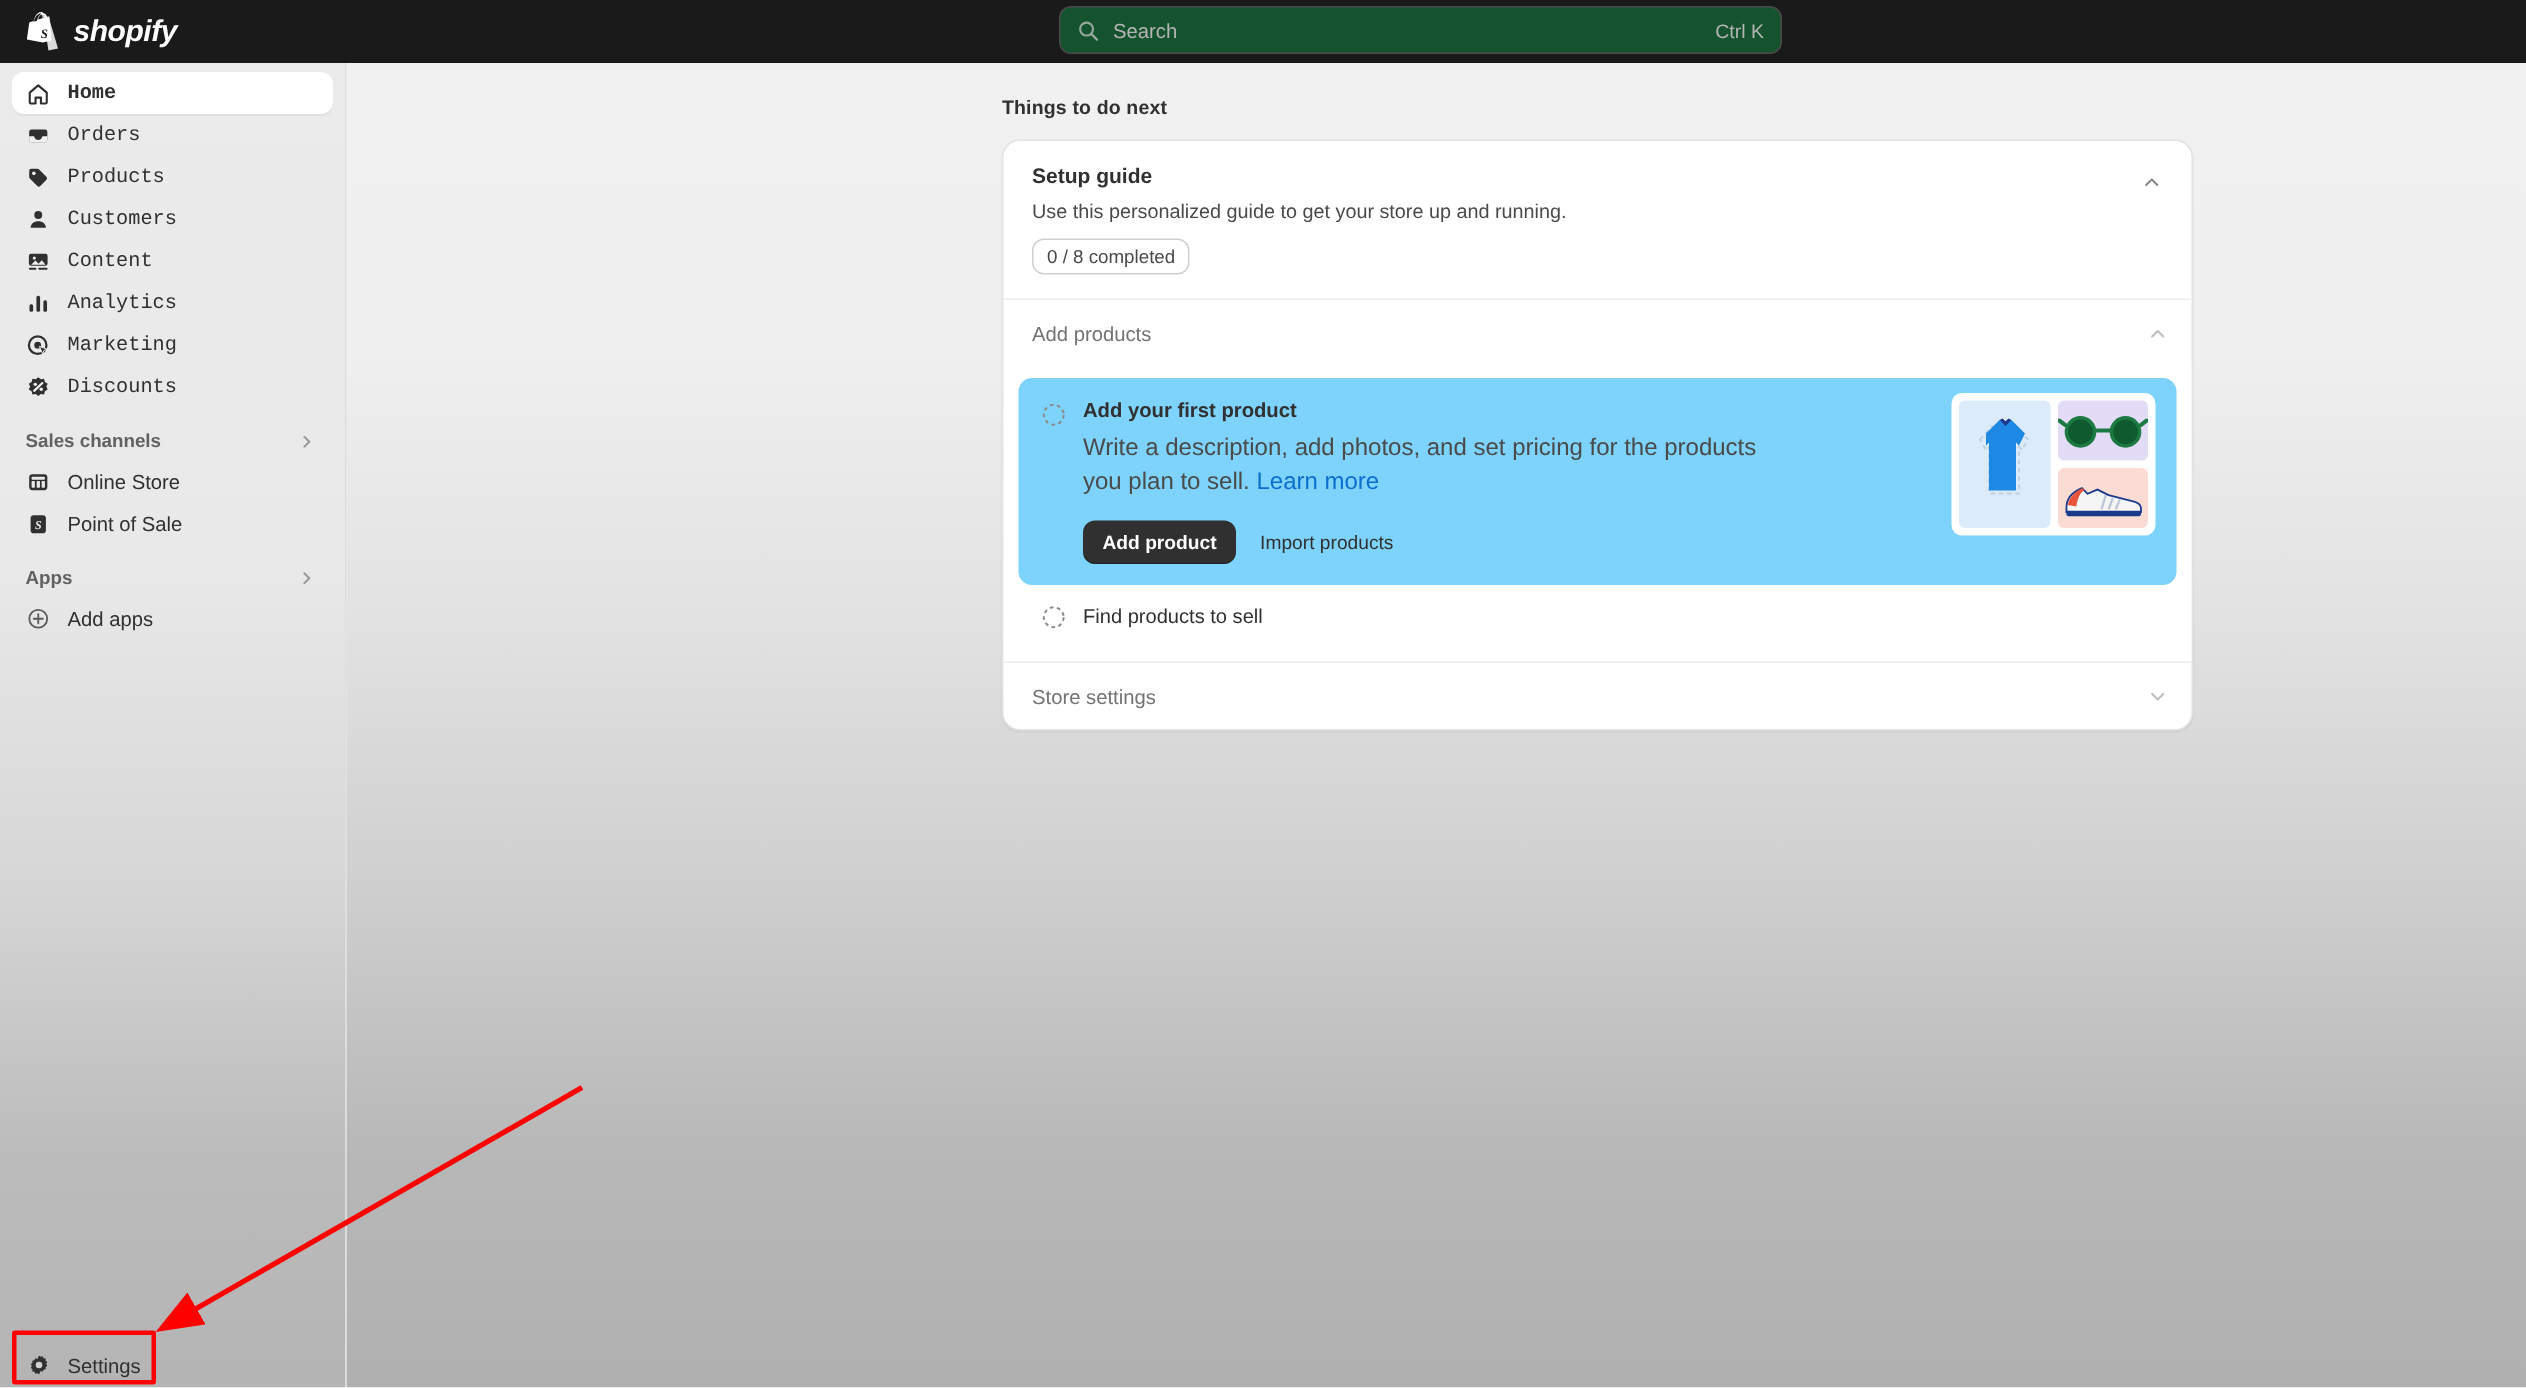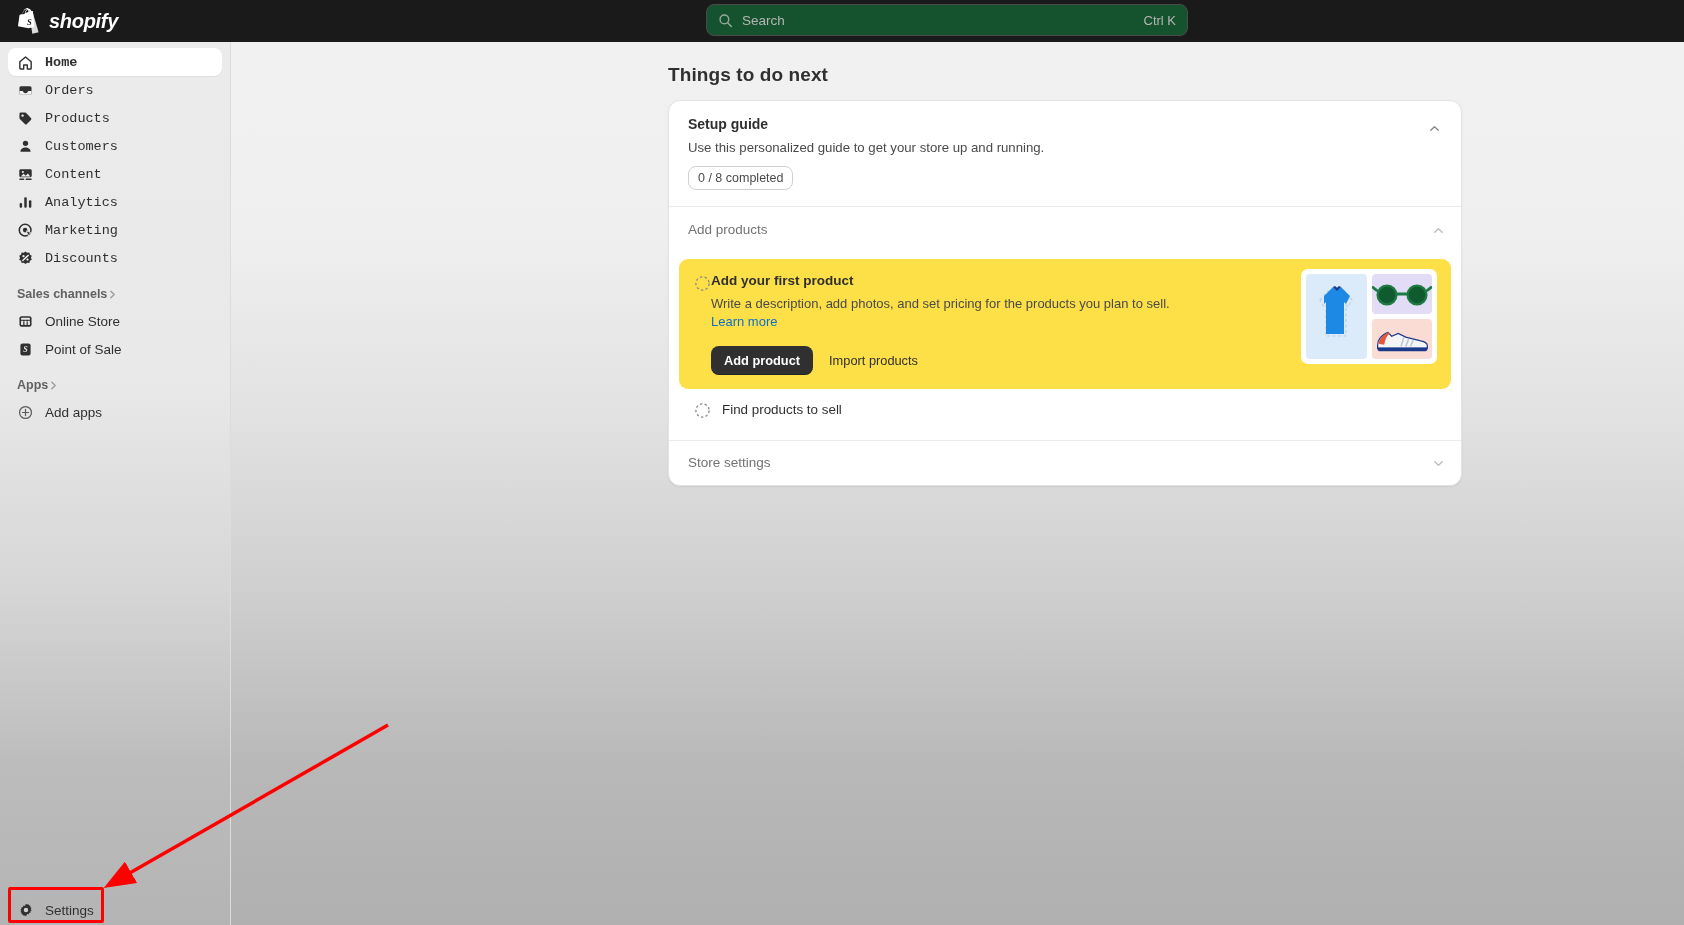--- a/index.html
+++ b/index.html
@@ -69,20 +69,21 @@
   .nav-item.active {
     background: #ffffff;
     box-shadow: 0 1px 1px rgba(0,0,0,.05);
     font-weight: 600;
   }
   .nav-item .ico { width: 17px; height: 17px; flex: none; display:flex; align-items:center; justify-content:center;}
   .nav-spacer { height: 9px; }
 
   .nav-group-head {
     display: flex; align-items: center;
+    justify-content: space-between;
     padding: 0 12px 0 9px;
     height: 26px;
     margin: 0 8px;
     font-size: 12.5px; font-weight: 700;
     color: #616161;
     cursor: pointer; border-radius: 8px;
   }
   .chev-right { width: 11px; height: 11px; opacity: .65; }
   .sub-item {
     display: flex; align-items: center; gap: 11px;
@@ -115,21 +116,21 @@
     position: absolute; top: 42px; left: 231px;
     width: 1453px; height: 883px;
     background: linear-gradient(to bottom, #f1f1f1 0%, #efefef 22%, #e2e2e2 42%, #cfcfcf 62%, #b8b8b8 82%, #b0b0b0 100%);
     overflow: hidden;
   }
   .content-col {
     position: absolute; left: 437px; top: 22px;
     width: 794px;
   }
   .page-eyebrow {
-    font-size: 19px; font-weight: 600; color: #303030;
+    font-size: 13px; font-weight: 600; color: #303030;
     margin-bottom: 14px; letter-spacing: .1px;
   }
   .card {
     background: #ffffff;
     border: 1px solid #e3e3e3;
     border-radius: 12px;
     box-shadow: 0 1px 2px rgba(26,26,26,.07);
     overflow: hidden;
   }
   .card-head { padding: 15px 19px 16px 19px; position: relative; }
@@ -150,31 +151,31 @@
     border-top: 1px solid #ebebeb;
     display: flex; align-items: center; justify-content: space-between;
     padding: 0 16px 0 19px;
     height: 45px; cursor: pointer;
   }
   .section-row .lbl { font-size: 13.5px; font-weight: 400; color: #737373; text-align: right; }
   .chev { width: 13px; height: 13px; opacity: .55; }
 
   .task-area { padding: 8px 10px 6px 10px; background: #fff; }
   .task-card {
-    background: #fde047; border-radius: 9px;
+    background: #7dd3fc; border-radius: 9px;
     padding: 14px 14px 14px 15px;
-    display: flex; position: relative;
+    display: flex; gap: 11px; position: relative;
     min-height: 128px;
   }
   .task-radio {
     width: 17px; height: 17px; flex: none; margin-top: 2px;
   }
   .task-body { flex: 1; min-width: 0; }
   .task-title { font-size: 13.5px; font-weight: 700; color: #303030; margin-bottom: 7px; }
-  .task-desc { font-size: 13px; color: #4a4a4a; line-height: 1.42; max-width: 470px; }
+  .task-desc { font-size: 16px; color: #4a4a4a; line-height: 1.42; max-width: 470px; }
   .link { color: #0c6ecd; text-decoration: none; cursor: pointer; }
   .task-actions { margin-top: 14px; display: flex; align-items: center; gap: 8px; }
   .btn-primary {
     background: #303030; color: #fff;
     border: none; border-radius: 8px;
     padding: 7px 13px; font-size: 12.8px; font-weight: 700;
     cursor: pointer; font-family: inherit;
     box-shadow: inset 0 -1px 0 rgba(0,0,0,.25);
   }
   .btn-plain {

